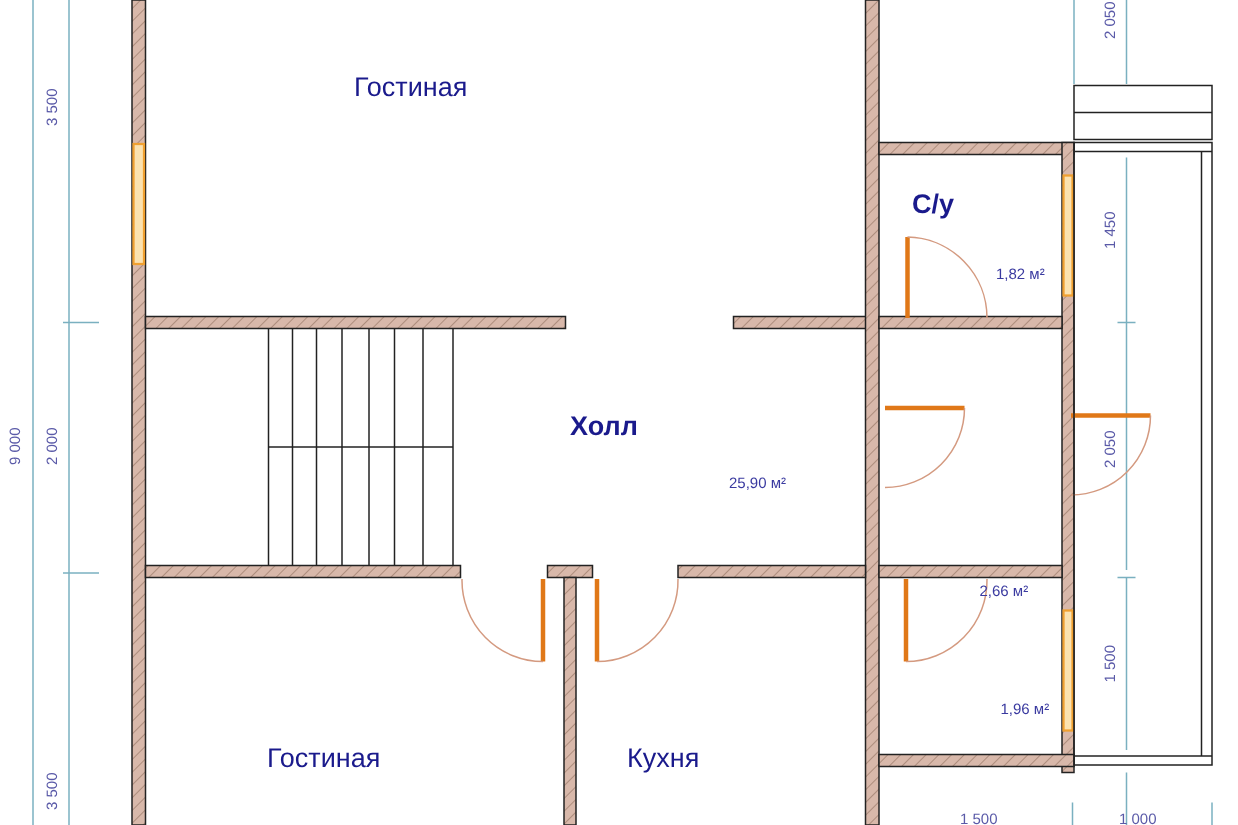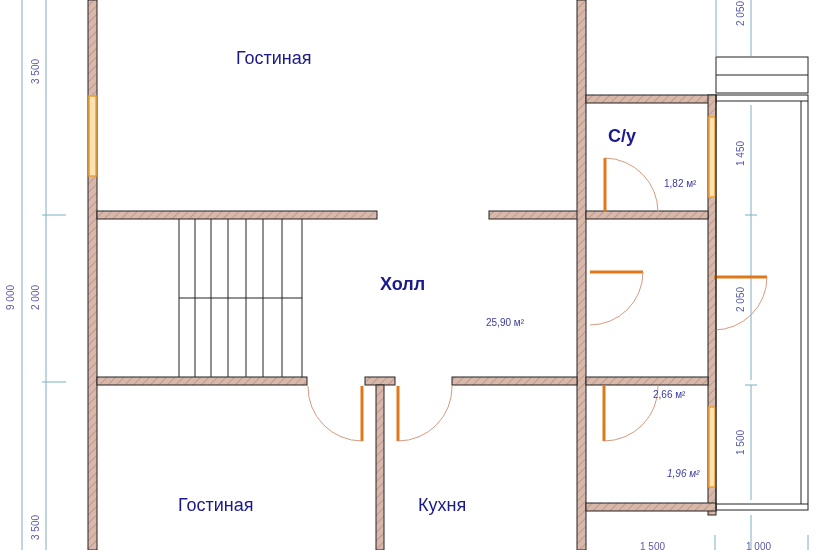--- a/index.html
+++ b/index.html
@@ -114,21 +114,21 @@
     <line x1="716" y1="504" x2="808" y2="504"></line>
   </g>
 </svg>
 
 <div class="room-label" style="left:236px;top:48px;">Гостиная</div>
 <div class="room-label" style="left:380px;top:274px;font-weight:bold;">Холл</div>
 <div class="area-label" style="left:486px;top:317px;text-align:center;">25,90 м²</div>
 <div class="room-label" style="left:608px;top:126px;font-weight:bold;">С/у</div>
 <div class="area-label" style="left:664px;top:178px;">1,82 м²</div>
 <div class="area-label" style="left:653px;top:345px;margin-top:44px;">2,66 м²</div>
-<div class="area-label" style="left:667px;top:468px;font-style:italic;">1,96 м²</div>
+<div class="area-label" style="left:667px;top:468px;">1,96 м²</div>
 <div class="room-label" style="left:178px;top:495px;">Гостиная</div>
 <div class="room-label" style="left:418px;top:495px;">Кухня</div>
 
 <div class="dim-label vert" style="left:-2px;top:292px;">9 000</div>
 <div class="dim-label vert" style="left:23px;top:66px;">3 500</div>
 <div class="dim-label vert" style="left:23px;top:292px;">2 000</div>
 <div class="dim-label vert" style="left:23px;top:522px;">3 500</div>
 <div class="dim-label vert" style="left:728px;top:8px;">2 050</div>
 <div class="dim-label vert" style="left:728px;top:148px;">1 450</div>
 <div class="dim-label vert" style="left:728px;top:294px;">2 050</div>

